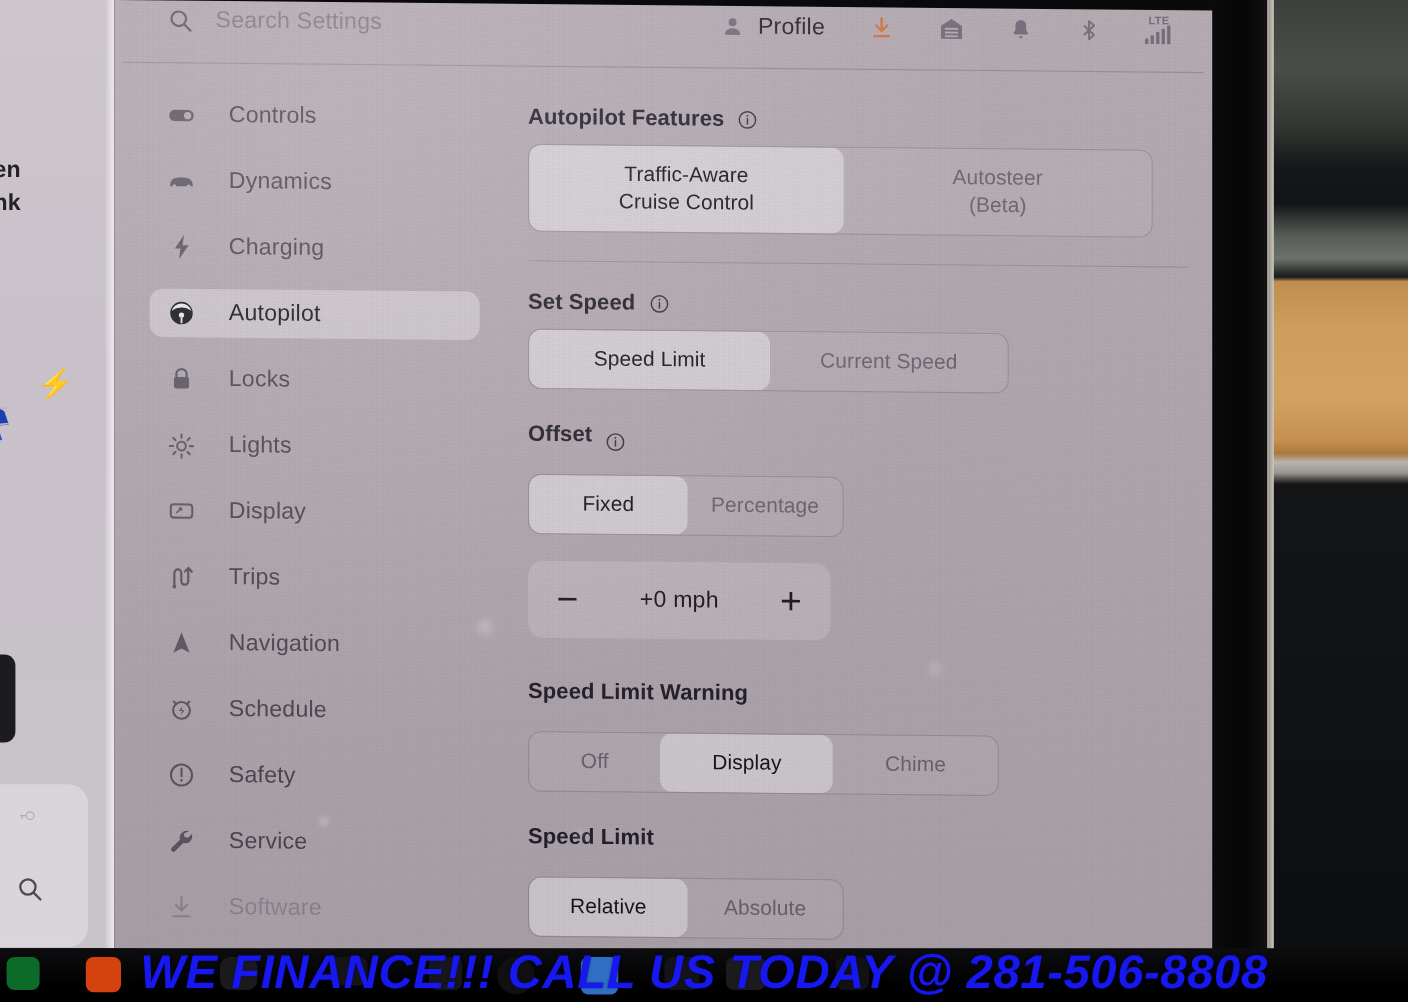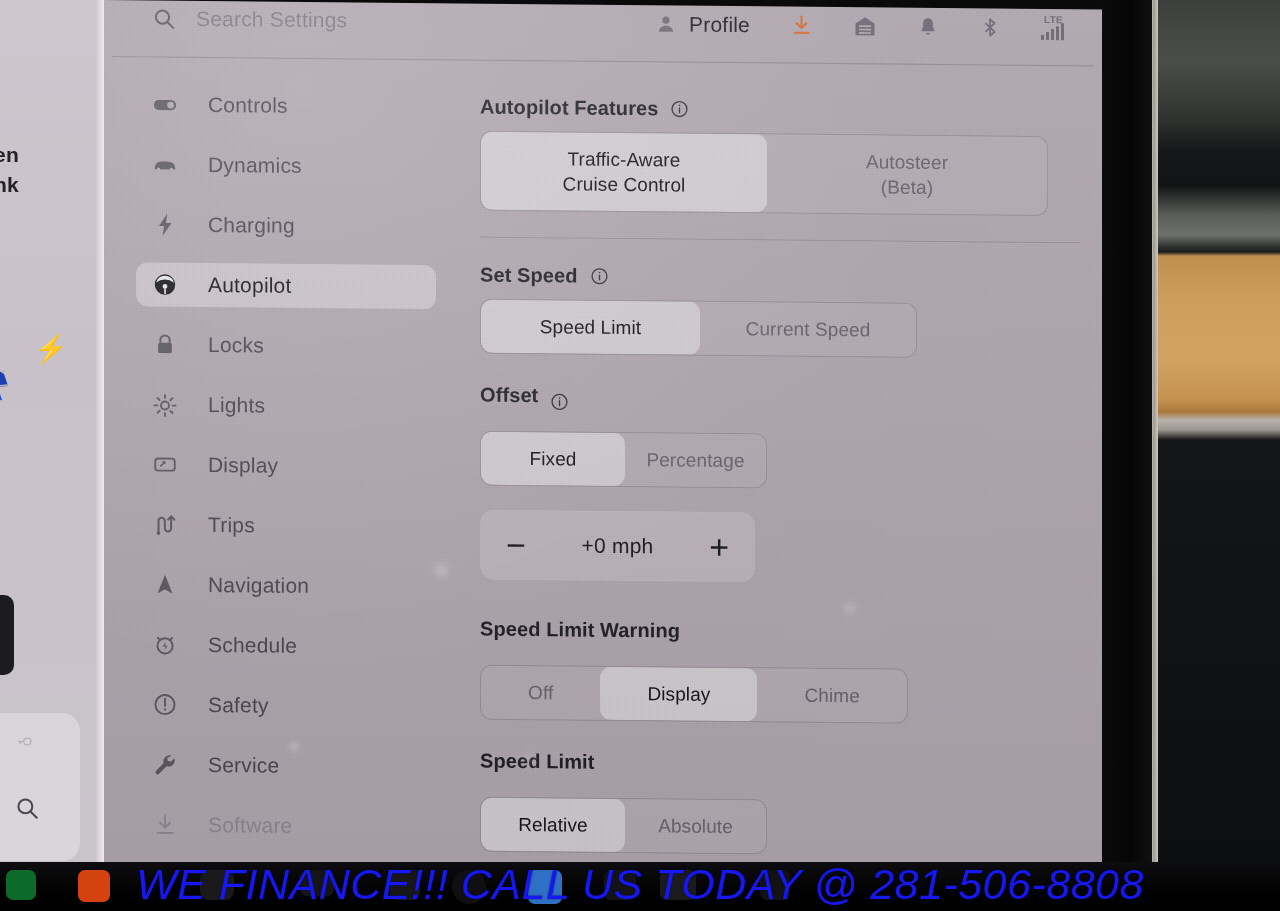--- a/index.html
+++ b/index.html
@@ -147,21 +147,21 @@
     background:linear-gradient(to bottom,#0d0d0f,#000 70%);
     overflow:hidden;
   }
   .dock-icons { position:absolute; left:0; top:0; width:900px; height:49px; }
   .dk { position:absolute; top:8px; border-radius:7px; }
 
   
   .banner {
     position:absolute; left:0; top:857px; width:1280px; height:54px;
     display:flex; align-items:center; justify-content:center;
-    font-size:43px; font-weight:400; font-style:italic; color:#1717ef;
+    font-size:43px; font-weight:700; font-style:italic; color:#1717ef;
     letter-spacing:.5px; white-space:nowrap; z-index:20;
     font-family:"Liberation Sans", sans-serif;
     text-shadow:0 0 2px rgba(0,0,80,.6);
   }
 </style>
 </head>
 <body>
 
 <div id="root">
 

